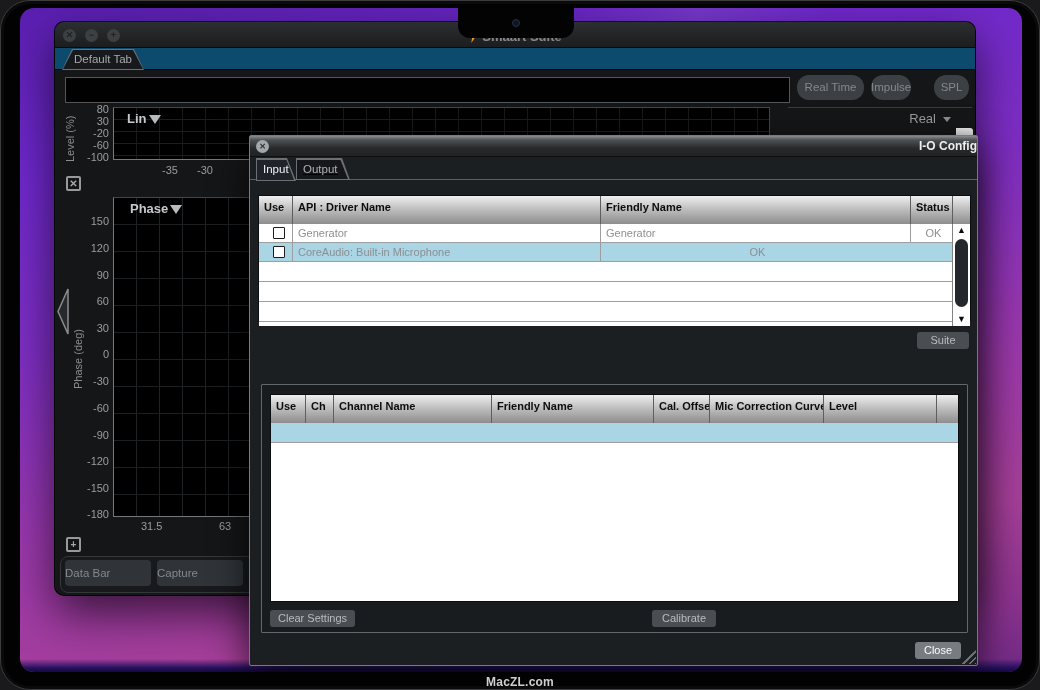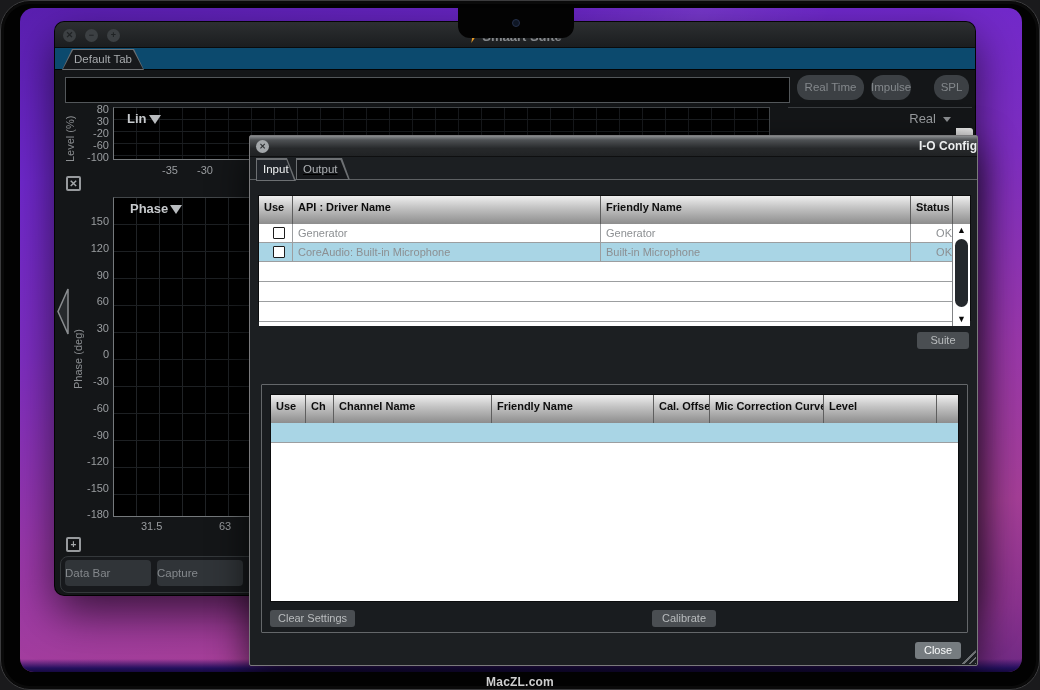--- a/index.html
+++ b/index.html
@@ -97,21 +97,21 @@
   .th { font-size:11px; font-weight:bold; color:#0d0d0d; line-height:22px; padding-left:5px; border-left:1px solid #5e5e5e; overflow:hidden; white-space:nowrap; }
   .th:first-child { border-left:none; }
   .tbody1 { display:flex; height:102px; }
   .rowswrap { flex:1; display:flex; flex-direction:column; }
   .drow { display:grid; grid-template-columns:33px 308px 310px 42px; height:19px; border-bottom:1px solid #9c9ea0; background:#fff; }
   .drow.sel { background:#a9d5e5; }
   .erow { height:20px; border-bottom:1px solid #9c9ea0; background:#fff; }
   .fill { flex:1; background:#fff; }
   .cell { font-size:11px; color:#8c8f92; line-height:18px; padding-left:5px; border-left:1px solid #9c9ea0; overflow:hidden; white-space:nowrap; }
   .cell:first-child { border-left:none; }
-  .cell.c-status { text-align:right; padding-left:4px; }
+  .cell.c-status { text-align:center; padding-left:4px; }
   .cb { appearance:none; -webkit-appearance:none; width:12px; height:12px; background:#fff; border:1.5px solid #1c1c1c; border-radius:1px; margin:3px 0 0 9px; }
   .scrollcol { width:20px; background:#fff; border-left:1px solid #808284; display:flex; flex-direction:column; align-items:center; }
   .sarrow { color:#0a0a0a; font-size:9px; line-height:12px; height:13px; }
   .sthumb { width:13px; height:68px; background:#24282c; border-radius:7px; margin-top:2px; }
   .sarrow.down { margin-top:auto; }
 
   .dlgbtn { position:absolute; background:#4a4e52; border-radius:3px; color:#b9bcbe; font-size:11px; height:17px; line-height:17px; text-align:center; }
 
   
   .innerpanel { position:absolute; left:11px; top:248px; width:707px; height:249px; border:1px solid #64676a; background:#191c1f; border-radius:1px; }
@@ -245,21 +245,20 @@
           <div class="rowswrap">
             <div class="drow">
               <div class="cell"><input type="checkbox" class="cb" style=""></div>
               <div class="cell">Generator</div>
               <div class="cell">Generator</div>
               <div class="cell c-status">OK</div>
             </div>
             <div class="drow sel">
               <div class="cell"><input type="checkbox" class="cb" style=""></div>
               <div class="cell">CoreAudio: Built-in Microphone</div>
-              <div class="cell">Built-in Microphone</div>
               <div class="cell c-status">OK</div>
             </div>
             <div class="erow"></div>
             <div class="erow"></div>
             <div class="erow"></div>
             <div class="fill"></div>
           </div>
           <div class="scrollcol">
             <span class="sarrow">▲</span>
             <span class="sthumb"></span>

